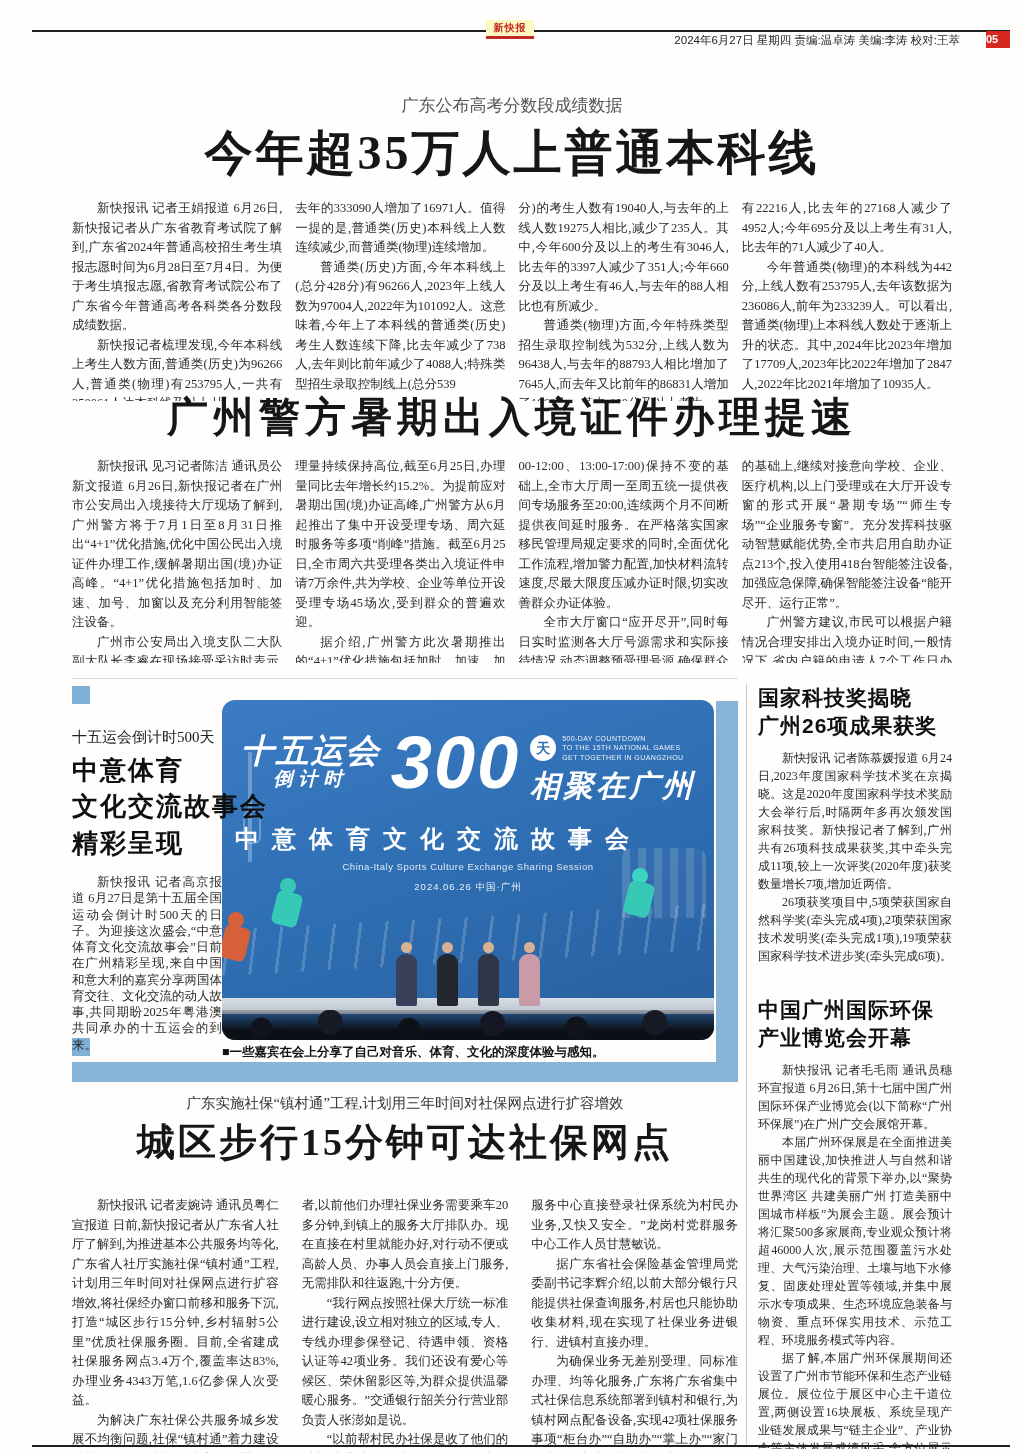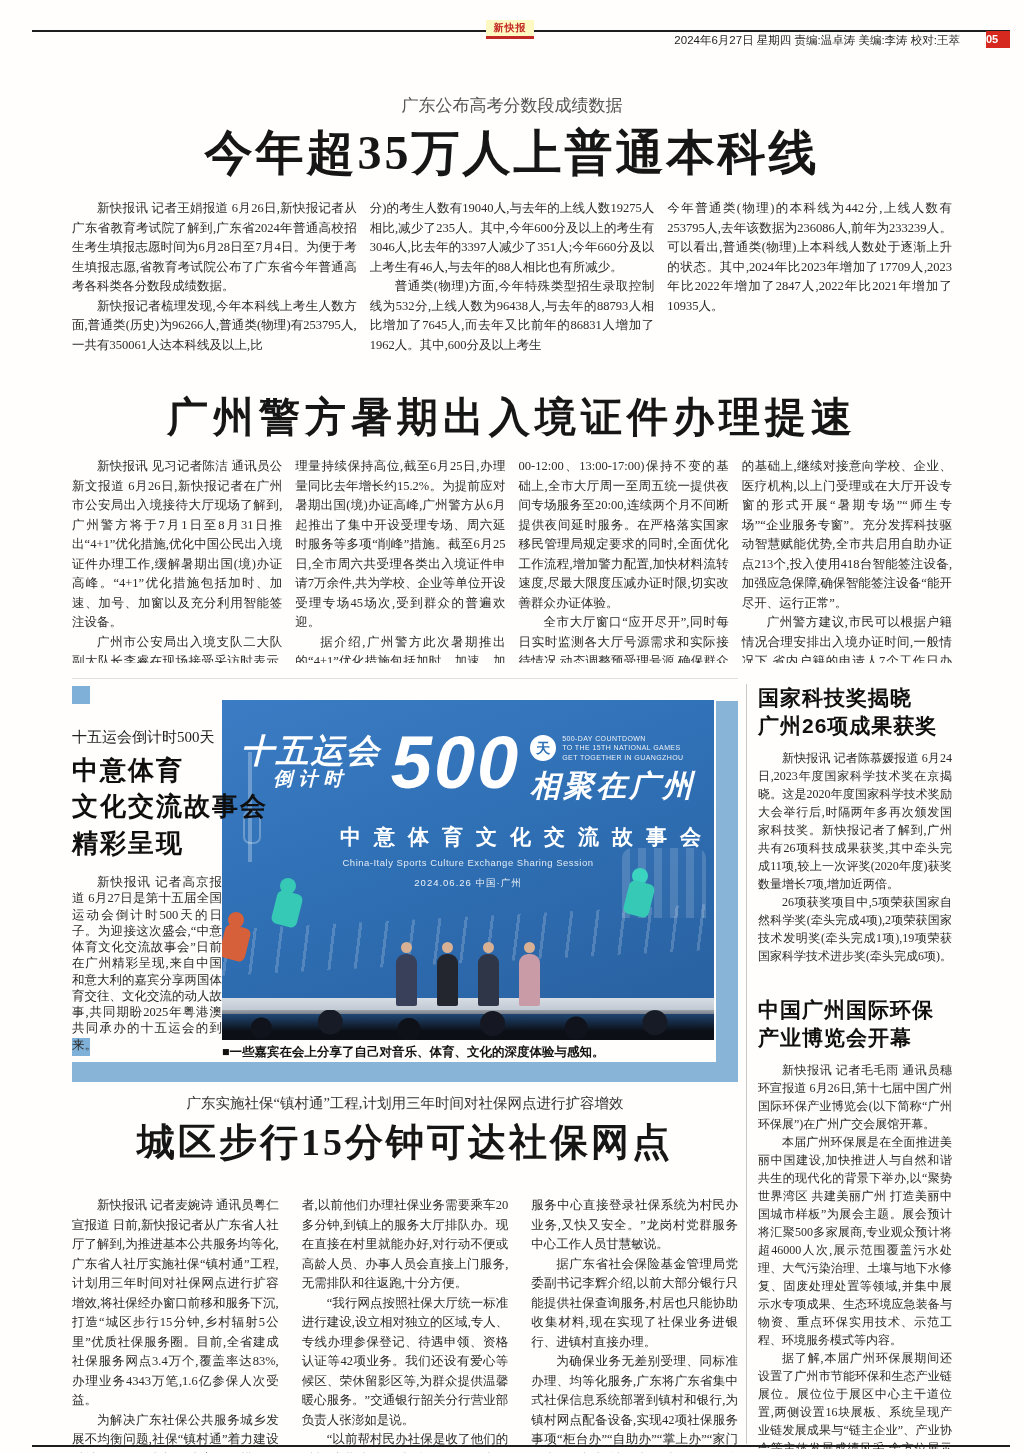--- a/index.html
+++ b/index.html
@@ -41,42 +41,42 @@
   .sports{position:absolute;left:72px;top:686px;width:150px;z-index:3;}
   .blue-sq{width:18px;height:18px;background:#7fb0d8;}
   .sports .kicker{text-align:left;font-size:15px;color:#222;margin-top:24px;}
   .sports h2{margin:6px 0 0;font-size:26px;line-height:1.4;font-weight:bold;color:#0f0f0f;
     white-space:pre;letter-spacing:2px;}
   .sports .body{margin-top:12px;font-size:12.5px;line-height:1.3;text-align:justify;}
   .sports .body p{margin:0;text-indent:2em;}
 
   .photo{position:absolute;left:222px;top:700px;width:492px;height:340px;z-index:1;
     background:linear-gradient(160deg,#3b7cc4 0%,#2f6fb4 45%,#285f9e 100%);overflow:hidden;
-    color:#fff;font-family:"Liberation Sans","DejaVu Sans",sans-serif;}
+    color:#fff;font-family:"Liberation Sans","DejaVu Sans",sans-serif;border-radius:13px;}
   .ph-landmark-l{position:absolute;left:26px;top:52px;width:4px;height:110px;background:rgba(255,255,255,.28);}
   .ph-landmark-l::after{content:"";position:absolute;left:-5px;top:58px;width:14px;height:30px;
     border:2px solid rgba(255,255,255,.28);border-radius:7px;}
   .ph-landmark-r{position:absolute;right:8px;top:148px;width:84px;height:70px;
     background:repeating-linear-gradient(90deg,rgba(255,255,255,.16) 0 8px,rgba(255,255,255,.02) 8px 16px);
     border-radius:10px 10px 0 0;}
   .ph-track{position:absolute;left:-20px;bottom:78px;width:560px;height:46px;
     background:repeating-linear-gradient(100deg,rgba(255,255,255,.18) 0 3px,transparent 3px 26px);
     transform:rotate(-3deg);}
   .ph-head{position:relative;margin-top:34px;display:flex;justify-content:center;align-items:flex-start;gap:10px;}
   .ph-zh-left{text-align:center;font-weight:bold;font-style:italic;line-height:1.05;}
   .ph-zh-left .l1{font-size:33px;letter-spacing:2px;}
   .ph-zh-left .l2{font-size:19px;letter-spacing:6px;}
   .ph-500{font-size:74px;font-weight:bold;font-style:italic;line-height:.9;letter-spacing:2px;margin-top:-4px;}
   .ph-right{display:flex;flex-direction:column;align-items:flex-start;}
   .ph-day-row{display:flex;align-items:center;gap:6px;}
   .ph-day{width:26px;height:26px;border-radius:50%;background:#fff;color:#2f6fb4;
     font:bold 14px/26px sans-serif;text-align:center;}
   .ph-en{font-size:7px;line-height:1.35;white-space:pre-line;opacity:.9;letter-spacing:.4px;}
   .ph-right .r2{font-size:30px;font-weight:bold;font-style:italic;letter-spacing:3px;margin-top:4px;}
-  .ph-banner{margin-top:16px;text-align:right;font-size:21px;font-weight:bold;letter-spacing:13px;text-indent:13px;}
+  .ph-banner{margin-top:16px;text-align:left;font-size:24px;font-weight:bold;letter-spacing:13px;text-indent:13px;}
   .ph-banner-en{margin-top:6px;text-align:center;font-size:9.5px;opacity:.85;letter-spacing:.5px;}
   .ph-date{margin-top:9px;text-align:center;font-size:9.5px;opacity:.9;letter-spacing:1px;}
   .athlete{position:absolute;width:16px;height:16px;border-radius:50%;background:#35c9b6;}
   .athlete::after{content:"";position:absolute;top:14px;left:-6px;width:26px;height:34px;
     background:#35c9b6;border-radius:6px;transform:rotate(14deg);}
   .athlete.l{left:58px;top:178px;}
   .athlete.r{right:66px;top:168px;background:#3ad4c0;}
   .athlete.red{left:6px;top:212px;background:#d5603a;}
   .athlete.red::after{background:#d5603a;}
   .stage-floor{position:absolute;left:0;right:0;bottom:26px;height:16px;background:linear-gradient(#d7dde4,#b9c2cc);}
@@ -130,24 +130,29 @@
 
   <div class="a1">
     <div class="kicker">广东公布高考分数段成绩数据</div>
     <h1>今年超35万人上普通本科线</h1>
     <div class="cols">
       <div class="col">
           <p>新快报讯 记者王娟报道 6月26日,新快报记者从广东省教育考试院了解到,广东省2024年普通高校招生考生填报志愿时间为6月28日至7月4日。为便于考生填报志愿,省教育考试院公布了广东省今年普通高考各科类各分数段成绩数据。</p>
           <p>新快报记者梳理发现,今年本科线上考生人数方面,普通类(历史)为96266人,普通类(物理)有253795人,一共有350061人达本科线及以上,比</p>
         </div>
       <div class="col cont">
+          <p>去年的333090人增加了16971人。值得一提的是,普通类(历史)本科线上人数连续减少,而普通类(物理)连续增加。</p>
+          <p>普通类(历史)方面,今年本科线上(总分428分)有96266人,2023年上线人数为97004人,2022年为101092人。这意味着,今年上了本科线的普通类(历史)考生人数连续下降,比去年减少了738人,去年则比前年减少了4088人;特殊类型招生录取控制线上(总分539</p>
+        </div>
+      <div class="col cont">
           <p>分)的考生人数有19040人,与去年的上线人数19275人相比,减少了235人。其中,今年600分及以上的考生有3046人,比去年的3397人减少了351人;今年660分及以上考生有46人,与去年的88人相比也有所减少。</p>
           <p>普通类(物理)方面,今年特殊类型招生录取控制线为532分,上线人数为96438人,与去年的88793人相比增加了7645人,而去年又比前年的86831人增加了1962人。其中,600分及以上考生</p>
         </div>
       <div class="col cont">
+          <p>有22216人,比去年的27168人减少了4952人;今年695分及以上考生有31人,比去年的71人减少了40人。</p>
           <p>今年普通类(物理)的本科线为442分,上线人数有253795人,去年该数据为236086人,前年为233239人。可以看出,普通类(物理)上本科线人数处于逐渐上升的状态。其中,2024年比2023年增加了17709人,2023年比2022年增加了2847人,2022年比2021年增加了10935人。</p>
         </div>
     </div>
   </div>
 
   <div class="a2">
     <h1>广州警方暑期出入境证件办理提速</h1>
     <div class="cols">
       <div class="col">
           <p>新快报讯 见习记者陈洁 通讯员公新文报道 6月26日,新快报记者在广州市公安局出入境接待大厅现场了解到,广州警方将于7月1日至8月31日推出“4+1”优化措施,优化中国公民出入境证件办理工作,缓解暑期出国(境)办证高峰。“4+1”优化措施包括加时、加速、加号、加窗以及充分利用智能签注设备。</p>
@@ -183,21 +188,21 @@
 
   <div class="photo">
     <div class="ph-landmark-l"></div>
     <div class="ph-landmark-r"></div>
     <div class="ph-track"></div>
     <div class="ph-head">
       <div class="ph-zh-left">
         <div class="l1">十五运会</div>
         <div class="l2">倒计时</div>
       </div>
-      <div class="ph-500">500</div>
+      <div class="ph-500">300</div>
       <div class="ph-right">
         <div class="ph-day-row">
           <div class="ph-day">天</div>
           <div class="ph-en">500-DAY COUNTDOWN
 TO THE 15TH NATIONAL GAMES
 GET TOGETHER IN GUANGZHOU</div>
         </div>
         <div class="r2">相聚在广州</div>
       </div>
     </div>

